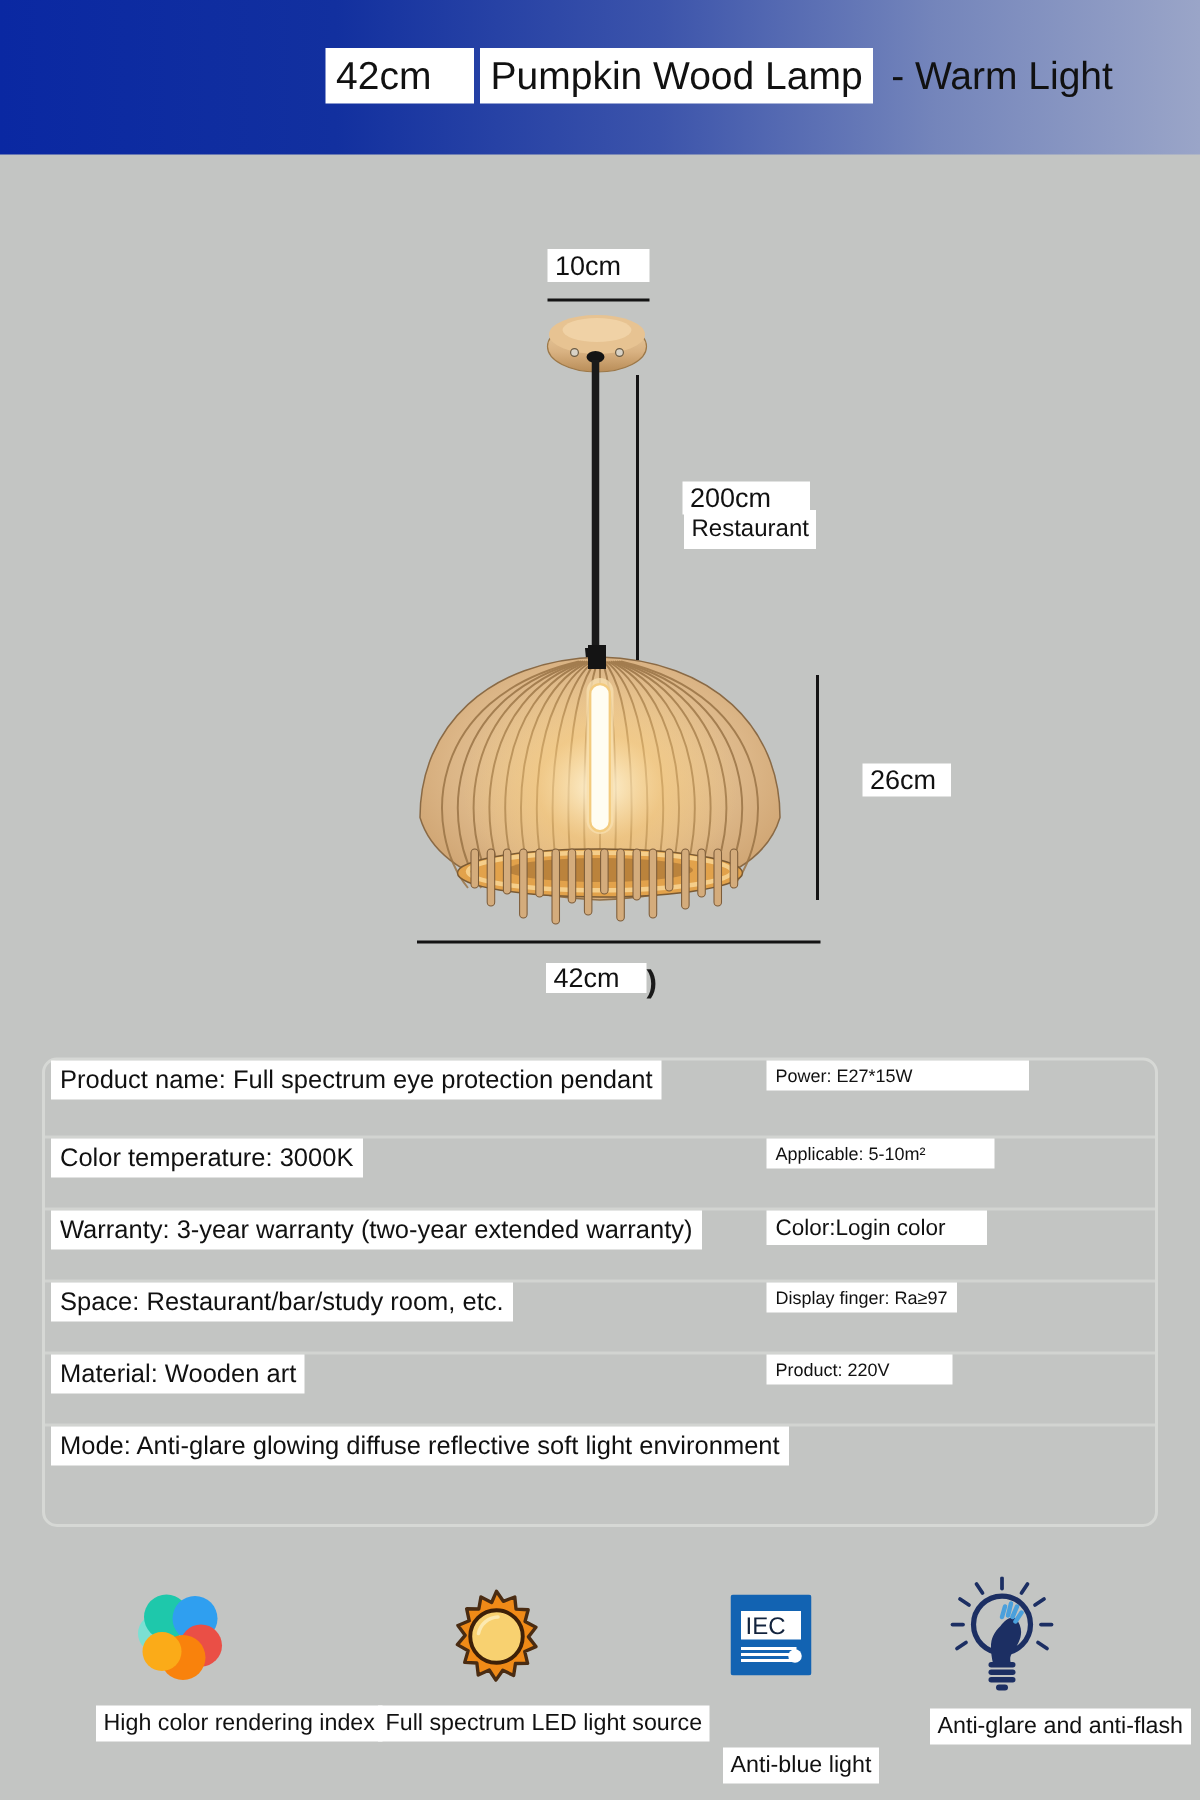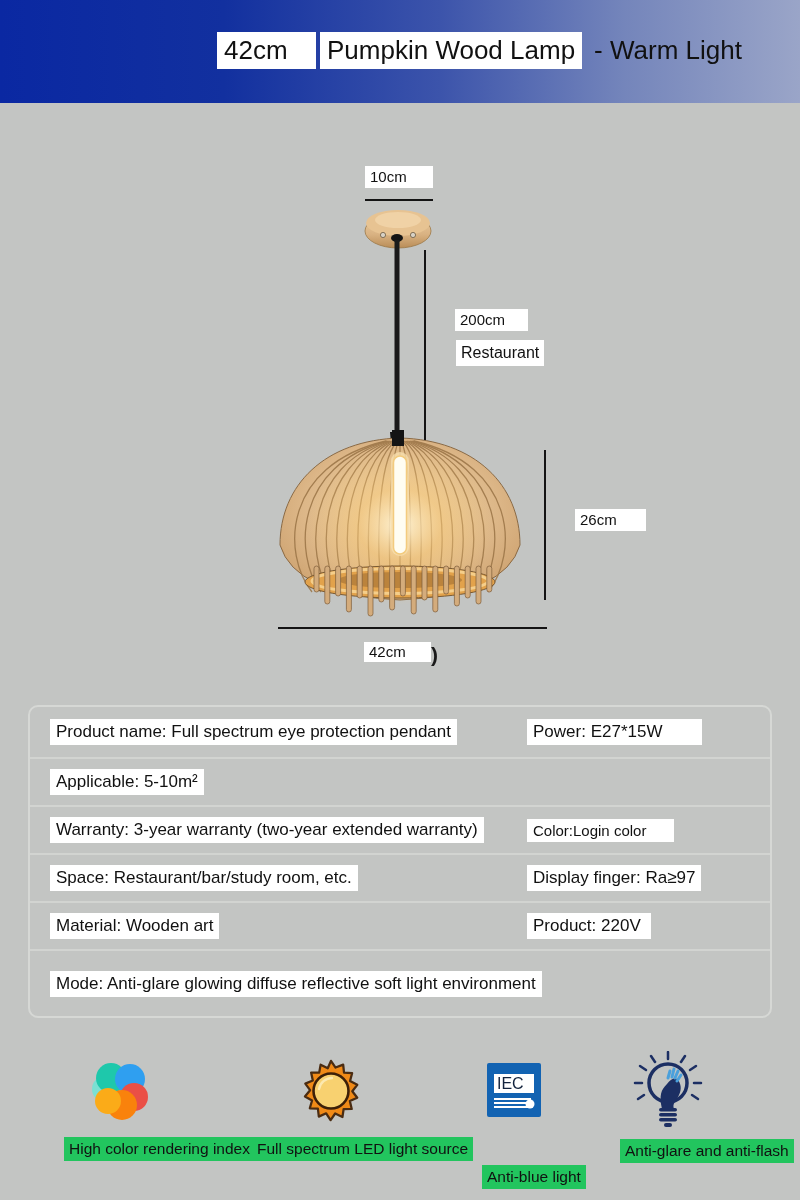--- a/index.html
+++ b/index.html
@@ -12,36 +12,36 @@
           background:linear-gradient(90deg,#0a28a2 0%,#12309f 28%,#3c54ab 55%,#7485bb 78%,#9aa5c8 100%); }
   .title-row { position:absolute; left:217px; top:32px; display:flex; align-items:stretch; font-size:26px; line-height:37px; white-space:nowrap; }
   .patch { background:#fff; padding:0 7px; }
   .title-row .gap { width:4px; }
   .suffix { padding-left:12px; }
 
   
   .diagram { position:absolute; left:0; top:103px; width:800px; height:597px; }
   .lamp-svg { position:absolute; left:0; top:-3px; }
   .dim-line { position:absolute; background:#141414; }
-  .dim-label { position:absolute; background:#fff; font-size:15px; line-height:22px; padding:0 5px; white-space:nowrap; }
+  .dim-label { position:absolute; background:#fff; font-size:18px; line-height:22px; padding:0 5px; white-space:nowrap; }
   .artifact { position:absolute; font-size:21px; font-weight:bold; color:#1a1a1a; }
 
   
   .specs { position:absolute; left:28px; top:705px; width:744px; border:2px solid #d6d8d5; border-radius:10px; }
-  .spec-row { display:flex; align-items:center; padding:0 20px; }
+  .spec-row { display:flex; padding:0 4px; }
   .spec-row + .spec-row { border-top:2px solid #d2d4d1; }
   .cell-left { width:477px; flex:none; font-size:17px; }
-  .cell-right { flex:1; font-size:17px; }
+  .cell-right { flex:1; font-size:12px; }
   .spec-row .patch { padding:3px 6px; display:inline-block; }
   .h52{height:50px}.h50{height:48px}.h59{height:67px}
   .small-right{font-size:15px;}
 
   
   .feature-icon { position:absolute; }
-  .feature-label { position:absolute; background:#22c55e; font-size:15.5px; line-height:20px; padding:2px 5px; white-space:nowrap; }
+  .feature-label { position:absolute; background:#ffffff; font-size:15.5px; line-height:20px; padding:2px 5px; white-space:nowrap; }
 </style>
 </head>
 <body>
 
 <div class="page">
 
   <header class="hero">
     <div class="title-row">
       <span class="patch" style="min-width:99px">42cm</span>
       <span class="gap"></span>
@@ -140,33 +140,34 @@
         </g>
       </g>
     </svg>
 
     <div class="dim-line" style="left:365px; top:96px;  width:68px;  height:2px;"></div>
     <div class="dim-line" style="left:424px; top:147px; width:2px;   height:190px;"></div>
     <div class="dim-line" style="left:544px; top:347px; width:2px;   height:150px;"></div>
     <div class="dim-line" style="left:278px; top:524px; width:269px; height:2px;"></div>
 
     <div class="dim-label" style="left:365px; top:63px;  width:68px;">10cm</div>
-    <div class="dim-label" style="left:455px; top:206px; width:73px;">200cm</div>
+    <div class="dim-label" style="left:455px; top:218px; width:85px;">200cm</div>
     <div class="dim-label" style="left:456px; top:237px; font-size:16px; line-height:26px;">Restaurant</div>
-    <div class="dim-label" style="left:575px; top:406px; width:71px;">26cm</div>
+    <div class="dim-label" style="left:575px; top:406px; width:59px;">26cm</div>
     <div class="dim-label" style="left:364px; top:539px; width:67px; line-height:20px;">42cm</div>
     <span class="artifact" style="left:431px; top:540px;">)</span>
   </section>
 
   <section class="specs">
     <div class="spec-row h52">
       <div class="cell-left"><span class="patch">Product name: Full spectrum eye protection pendant</span></div>
       <div class="cell-right"><span class="patch" style="min-width:175px">Power: E27*15W</span></div>
     </div>
     <div class="spec-row h50">
+      <div class="cell-left"><span class="patch">Color temperature: 3000K</span></div>
       <div class="cell-right"><span class="patch" style="min-width:152px">Applicable: 5-10m²</span></div>
     </div>
     <div class="spec-row h50">
       <div class="cell-left"><span class="patch">Warranty: 3-year warranty (two-year extended warranty)</span></div>
       <div class="cell-right small-right"><span class="patch" style="min-width:147px">Color:Login color</span></div>
     </div>
     <div class="spec-row h50">
       <div class="cell-left"><span class="patch">Space: Restaurant/bar/study room, etc.</span></div>
       <div class="cell-right"><span class="patch">Display finger: Ra≥97</span></div>
     </div>

